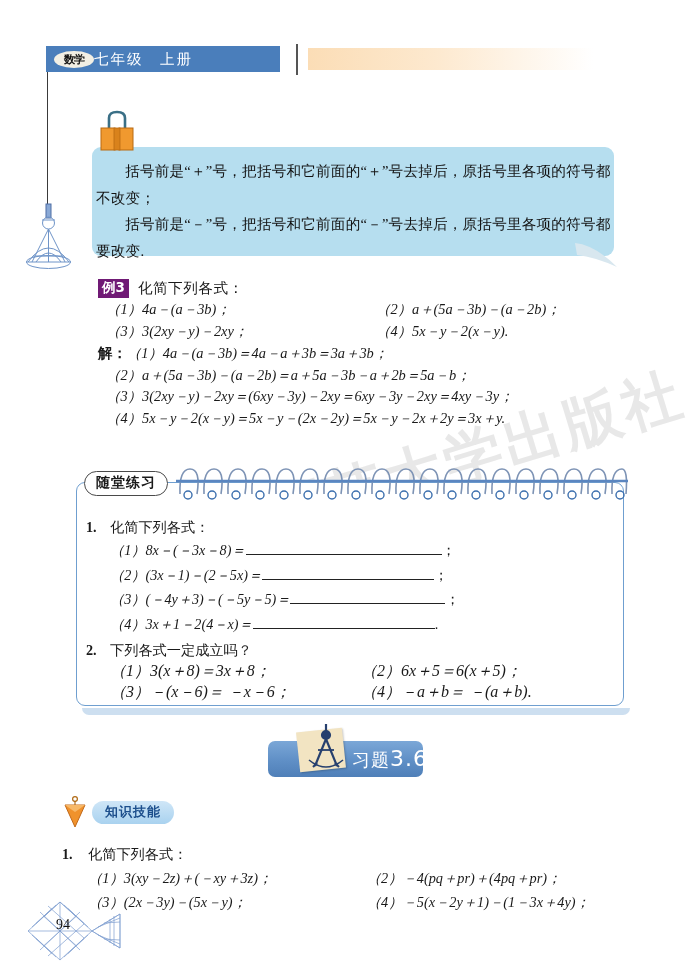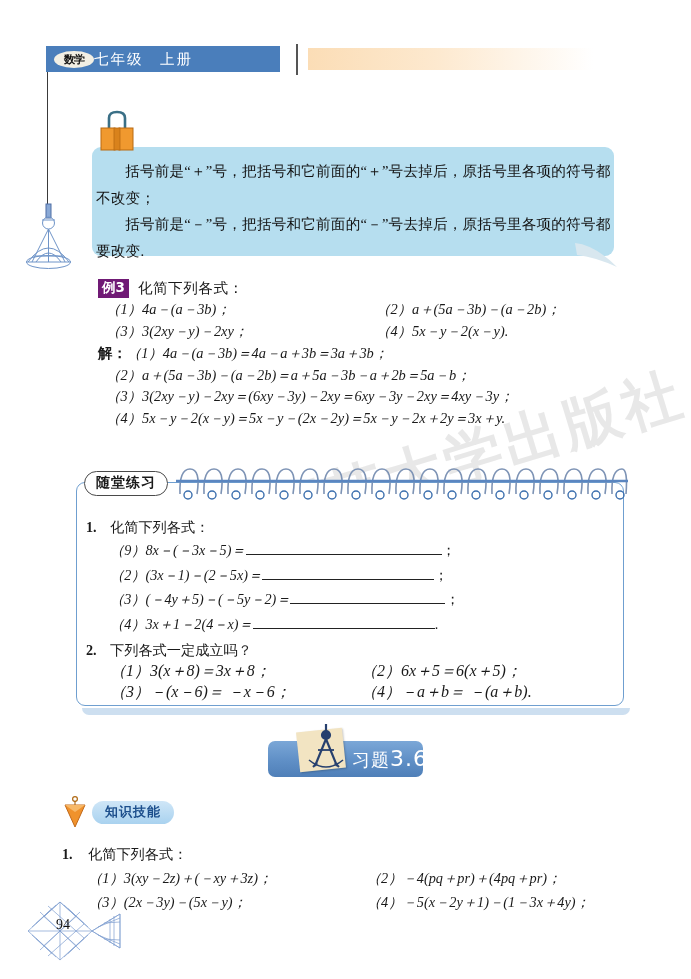--- a/index.html
+++ b/index.html
@@ -469,27 +469,27 @@
     </g>
   </svg>
 </div>
 
 <div class="practice-body">
   <div class="q-head">
     <span class="q-num">1.</span>
     <span>化简下列各式：</span>
   </div>
   <div class="q-line">
-    <span class="it">（9）8x－(－3x－5)＝</span><span class="blank" style="width:196px"></span><span>；</span>
+    <span class="it">（1）8x－(－3x－8)＝</span><span class="blank" style="width:196px"></span><span>；</span>
   </div>
   <div class="q-line">
     <span class="it">（2）(3x－1)－(2－5x)＝</span><span class="blank" style="width:172px"></span><span>；</span>
   </div>
   <div class="q-line">
-    <span class="it">（3）(－4y＋5)－(－5y－2)＝</span><span class="blank" style="width:155px"></span><span>；</span>
+    <span class="it">（3）(－4y＋3)－(－5y－5)＝</span><span class="blank" style="width:155px"></span><span>；</span>
   </div>
   <div class="q-line">
     <span class="it">（4）3x＋1－2(4－x)＝</span><span class="blank" style="width:182px"></span><span>.</span>
   </div>
 
   <div class="q-head" style="margin-top:3px">
     <span class="q-num">2.</span>
     <span>下列各式一定成立吗？</span>
   </div>
   <div class="two-col">

